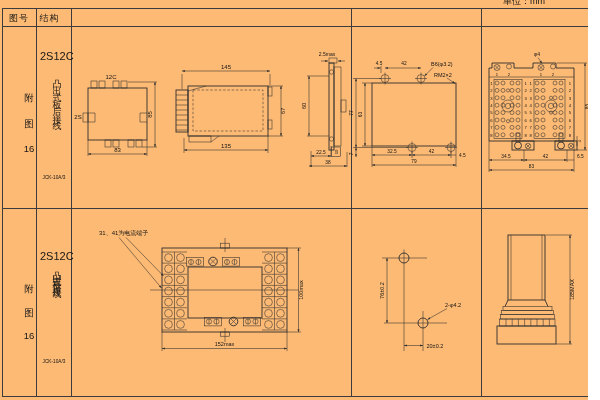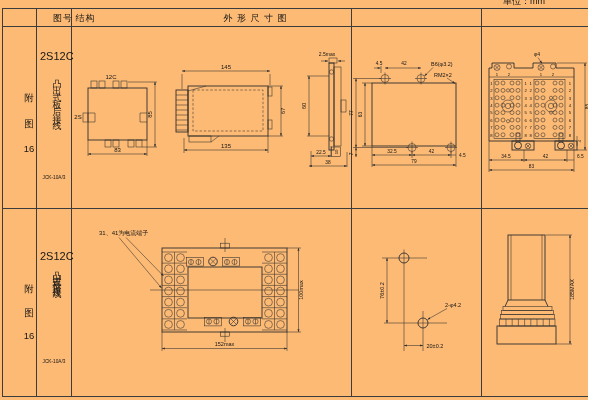--- a/index.html
+++ b/index.html
@@ -1,20 +1,20 @@
 <!DOCTYPE html>
 <html><head>
 <meta charset="utf-8">
 <style>
   html,body{margin:0;padding:0;background:#fff;}
   #sheet{position:relative;width:588px;height:400px;background:#fdba74;overflow:hidden;
          font-family:"Liberation Sans",sans-serif;color:#161616;}
   .bline{position:absolute;background:#3c3c3c;}
   .lbl{position:absolute;}
-  .hd{font-size:9px;text-align:center;letter-spacing:1px;padding-left:44px;}
+  .hd{font-size:9px;text-align:center;letter-spacing:1px;}
   .vstack{position:absolute;display:flex;flex-direction:column;align-items:center;font-size:9.5px;}
   .vtext{position:absolute;writing-mode:vertical-rl;text-orientation:upright;font-size:9px;}
   .code{font-size:5px;text-align:center;transform:scale(.95);}
   .model{font-size:11px;text-align:left;}
   svg{position:absolute;left:0;top:0;}
   .ln{fill:none;stroke:#2e2e2e;stroke-width:0.9;}
   .ln2{fill:none;stroke:#2e2e2e;stroke-width:0.55;}
   .dm{fill:none;stroke:#2e2e2e;stroke-width:0.55;}
   .dsh{stroke-dasharray:2.5 1.8;}
   svg text{font-family:"Liberation Sans",sans-serif;fill:#161616;stroke:none;}
@@ -33,22 +33,21 @@
   <div class="bline" style="left:2px;top:208px;width:595px;height:1px;"></div>
   <div class="bline" style="left:2px;top:396px;width:595px;height:1px;"></div>
   <div class="bline" style="left:2px;top:8px;width:1px;height:389px;"></div>
   <div class="bline" style="left:596px;top:8px;width:1px;height:389px;"></div>
   <div class="bline" style="left:36px;top:8px;width:1px;height:389px;"></div>
   <div class="bline" style="left:71px;top:8px;width:1px;height:389px;"></div>
   <div class="bline" style="left:351px;top:8px;width:1px;height:389px;"></div>
   <div class="bline" style="left:481px;top:8px;width:1px;height:389px;"></div>
 
   <div class="lbl hd" style="left:2px;top:12px;width:34px;">图号</div>
-  <div class="lbl hd" style="left:24px;top:12px;width:35px;">结构</div>
-  <div class="lbl hd" style="left:72px;top:12px;width:279px;">外 形 尺 寸 图</div>
+  <div class="lbl hd" style="left:32px;top:12px;width:35px;">结构</div>
 
   <div class="vstack" style="left:19px;top:92px;width:20px;gap:12.5px;">
     <div>附</div>
     <div>图</div>
     <div>16</div>
   </div>
   <div class="lbl model" style="left:40px;top:50px;width:30px;">2S12C</div>
   <div class="vtext" style="left:50px;top:72px;letter-spacing:7px;">凸出式板后接线</div>
   <div class="lbl code" style="left:36px;top:174px;width:36px;">JCK-10A/3</div>
 

